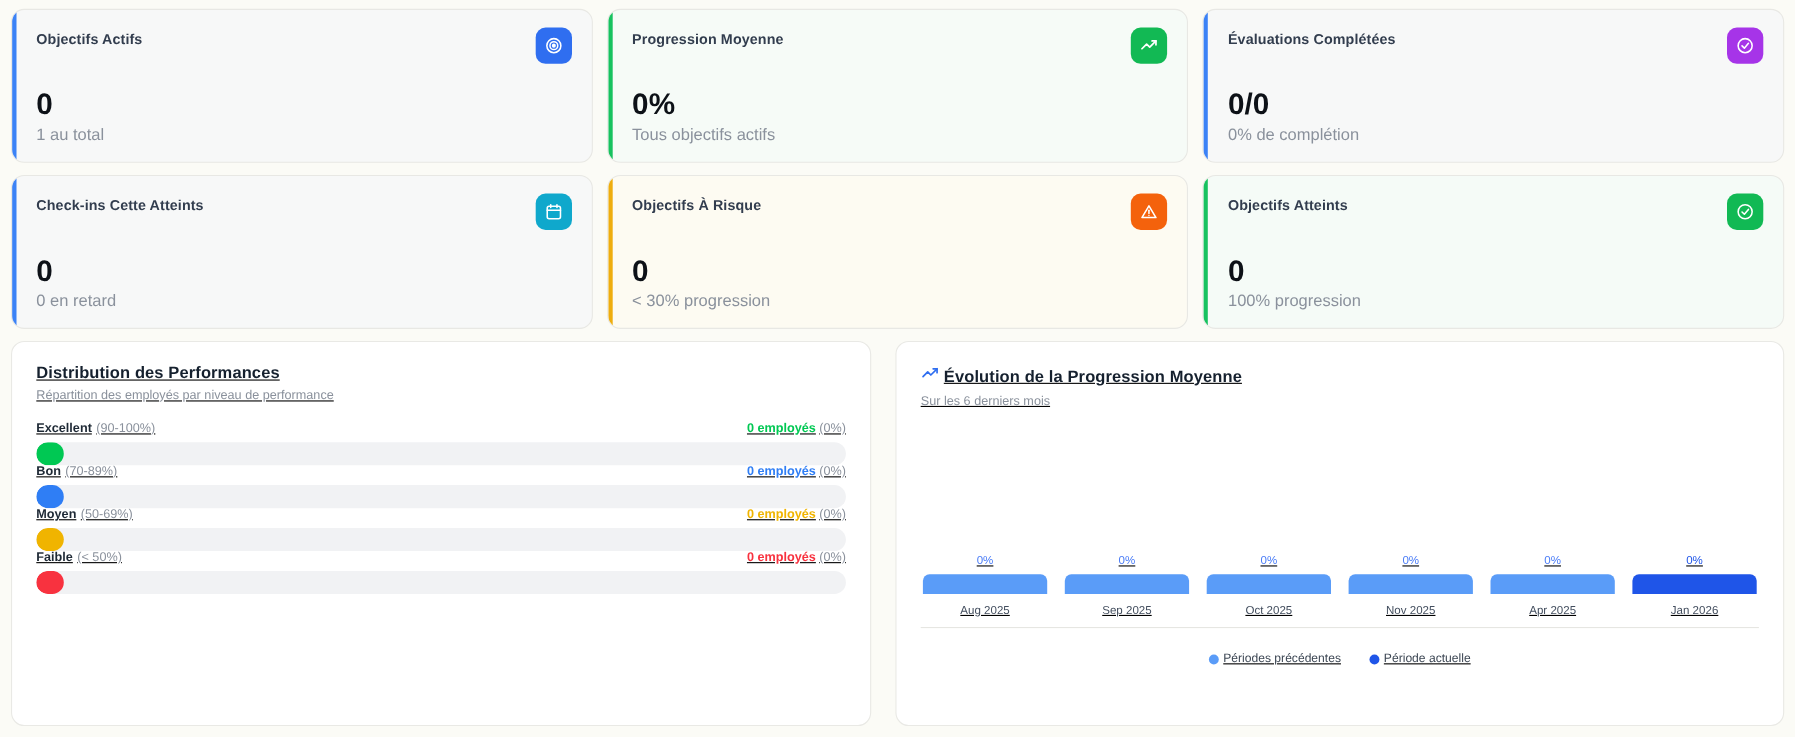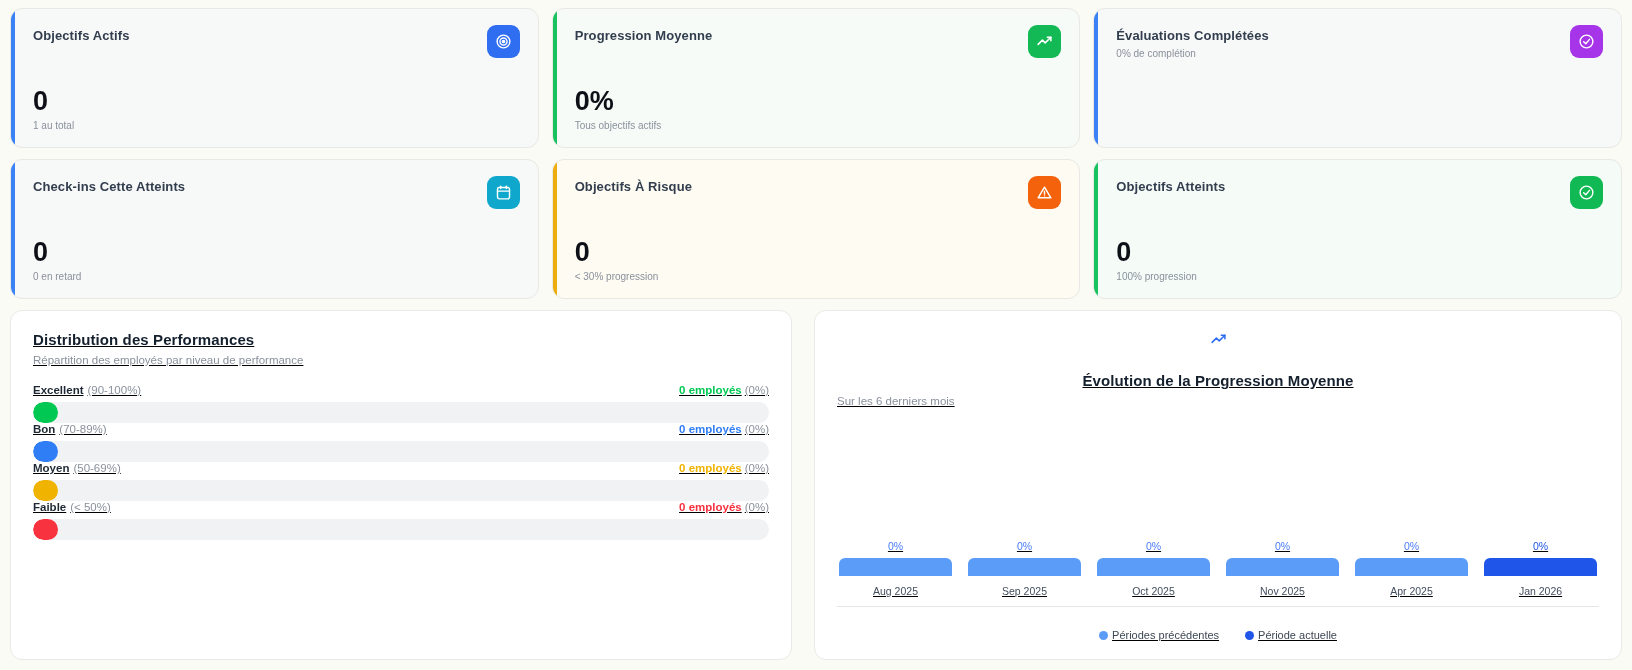--- a/index.html
+++ b/index.html
@@ -51,21 +51,21 @@
     letter-spacing: .1px;
   }
   .kpi-value {
     font-size: 27px;
     font-weight: 700;
     color: #0d1117;
     margin-top: auto;
     line-height: 1.05;
   }
   .kpi-sub {
-    font-size: 10px;
+    font-size: 15px;
     color: #8a919c;
     margin-top: 5px;
   }
   .kpi-icon {
     position: absolute;
     right: 18px;
     top: 16px;
     width: 33px;
     height: 33px;
     border-radius: 9px;
@@ -126,21 +126,21 @@
     overflow: hidden;
   }
   .dist-fill {
     position: absolute;
     left: 0; top: 0; bottom: 0;
     width: 25px;
     border-radius: 11px;
   }
 
   
-  .chart-head { display: flex; align-items: center; gap: 20px; flex-direction: column; }
+  .chart-head { display: flex; align-items: center; gap: 4px; }
   .chart-area {
     margin-top: 70px;
     display: flex;
     align-items: flex-end;
     gap: 16px;
     height: 120px;
     padding: 0 2px;
   }
   .chart-col {
     flex: 1;
@@ -216,20 +216,21 @@
         <svg width="17" height="17" viewBox="0 0 24 24" fill="none" stroke="#fff" stroke-width="2.2" stroke-linecap="round" stroke-linejoin="round">
           <polyline points="3,16 9,10 13,14 21,6"></polyline>
             <polyline points="16,6 21,6 21,11"></polyline>
         </svg>
       </div>
     </div>
 
     <div class="kpi-card" id="c2" style="background: rgb(247, 248, 248);">
       <div class="accent" style="background: rgb(59, 130, 246);"></div>
       <div class="kpi-title">Évaluations Complétées</div>
+      <div class="kpi-value">0/0</div>
       <div class="kpi-sub">0% de complétion</div>
       <div class="kpi-icon" style="background: rgb(166, 52, 232);">
         <svg width="17" height="17" viewBox="0 0 24 24" fill="none" stroke="#fff" stroke-width="2" stroke-linecap="round" stroke-linejoin="round">
           <circle cx="12" cy="12" r="9"></circle>
             <polyline points="8,12.3 11,15.2 16.2,9"></polyline>
         </svg>
       </div>
     </div>
   </div>
 

